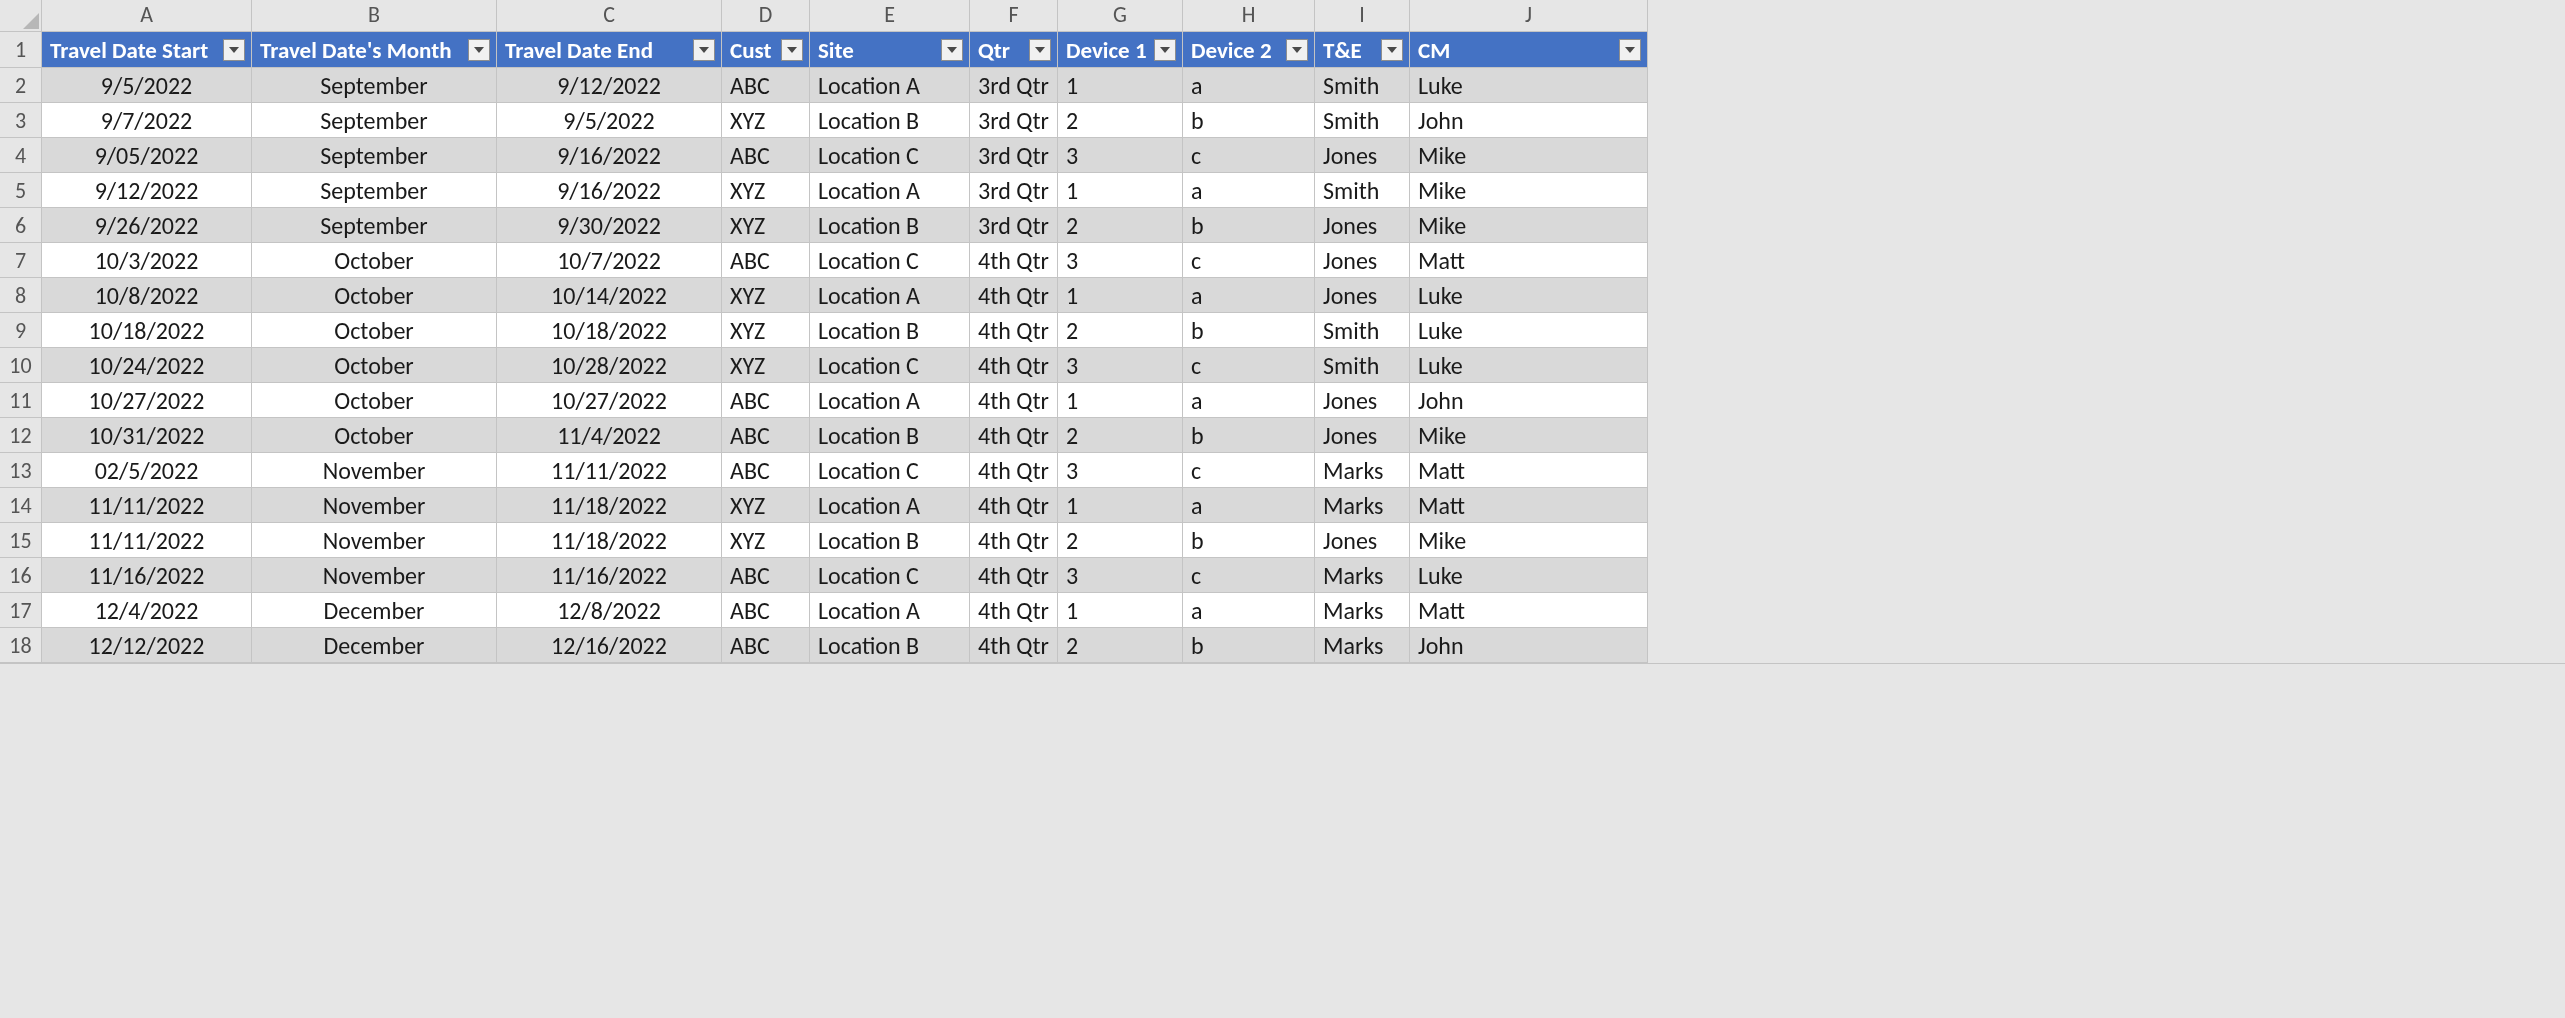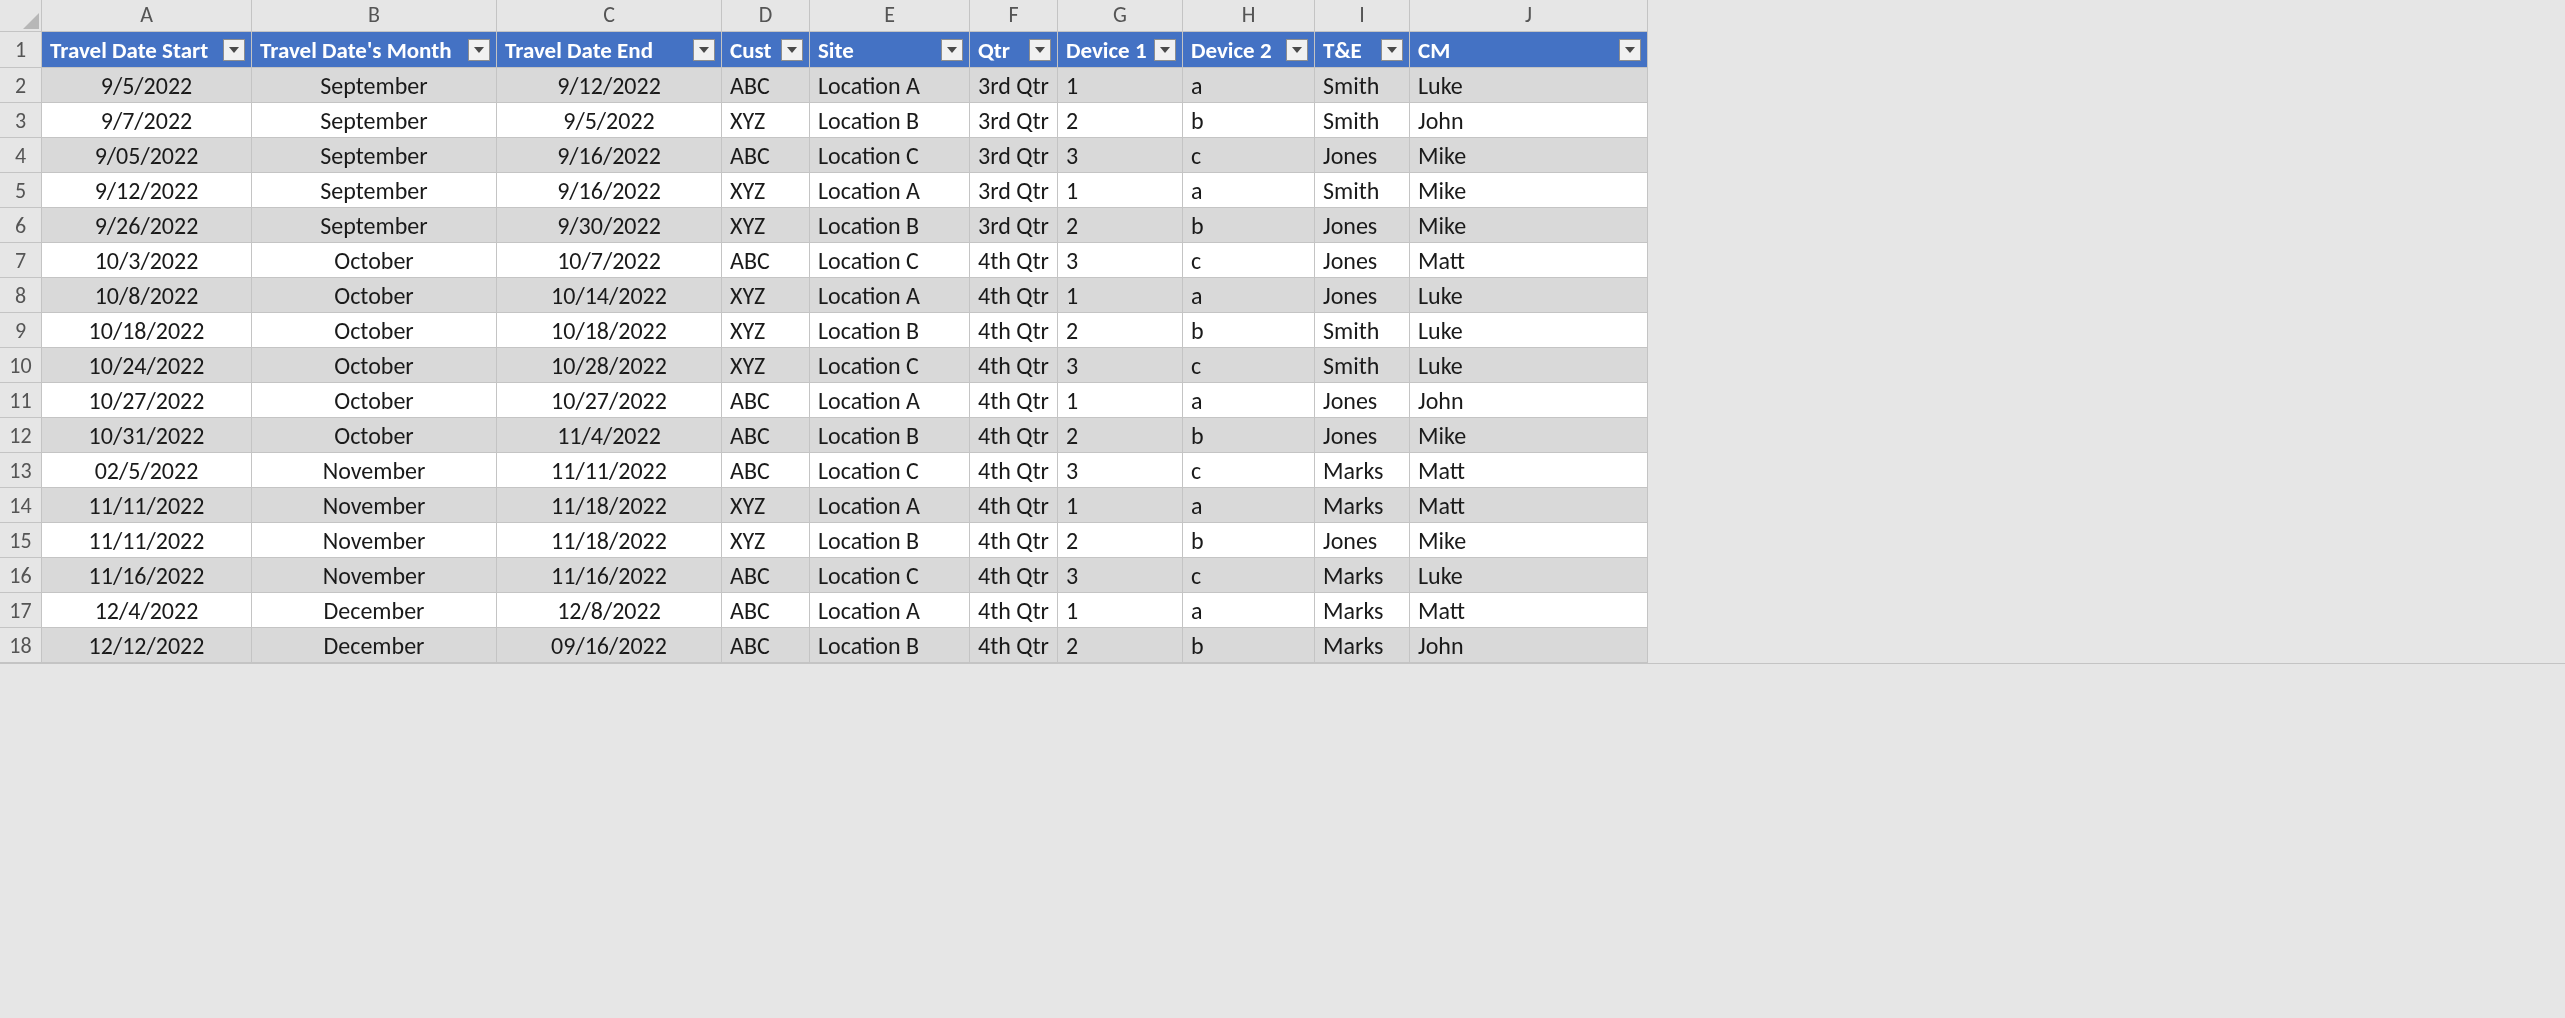--- a/index.html
+++ b/index.html
@@ -360,21 +360,21 @@
     <div class="dcell even left">ABC</div>
     <div class="dcell even left">Location A</div>
     <div class="dcell even left">4th Qtr</div>
     <div class="dcell even left">1</div>
     <div class="dcell even left">a</div>
     <div class="dcell even left">Marks</div>
     <div class="dcell even left">Matt</div>
     <div class="row-num">18</div>
     <div class="dcell odd center">12/12/2022</div>
     <div class="dcell odd center">December</div>
-    <div class="dcell odd center">09/16/2022</div>
+    <div class="dcell odd center">12/16/2022</div>
     <div class="dcell odd left">ABC</div>
     <div class="dcell odd left">Location B</div>
     <div class="dcell odd left">4th Qtr</div>
     <div class="dcell odd left">2</div>
     <div class="dcell odd left">b</div>
     <div class="dcell odd left">Marks</div>
     <div class="dcell odd left">John</div>
   </div>
 
 </body></html>

